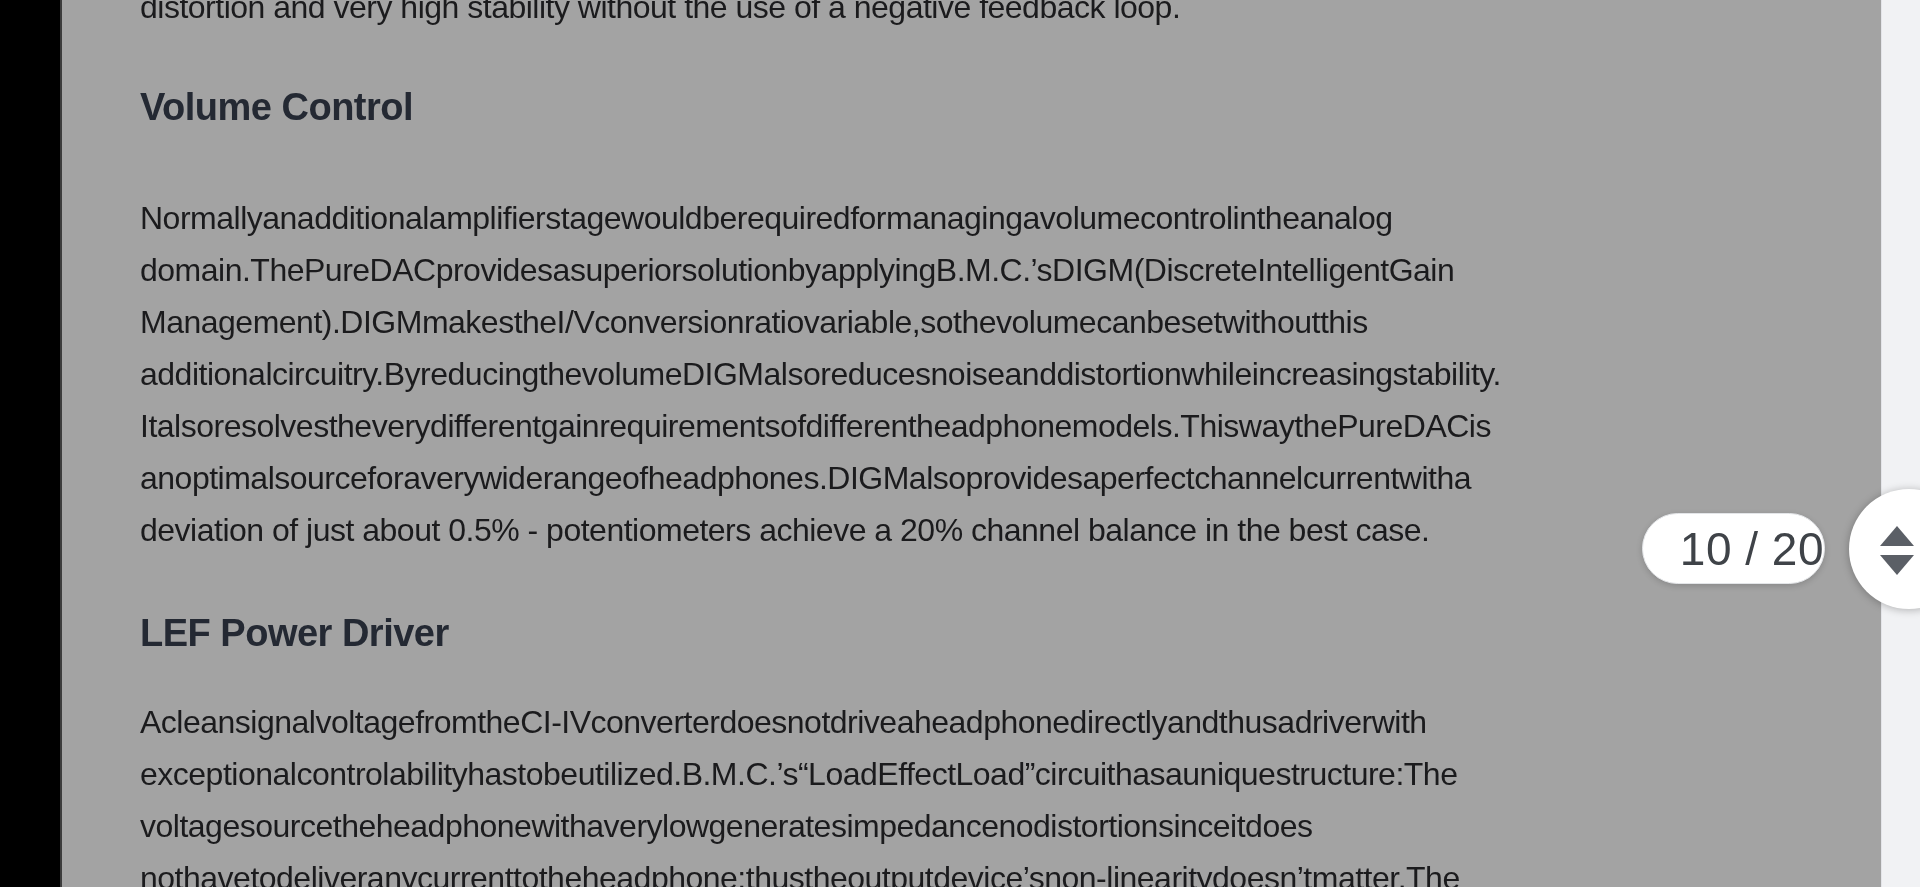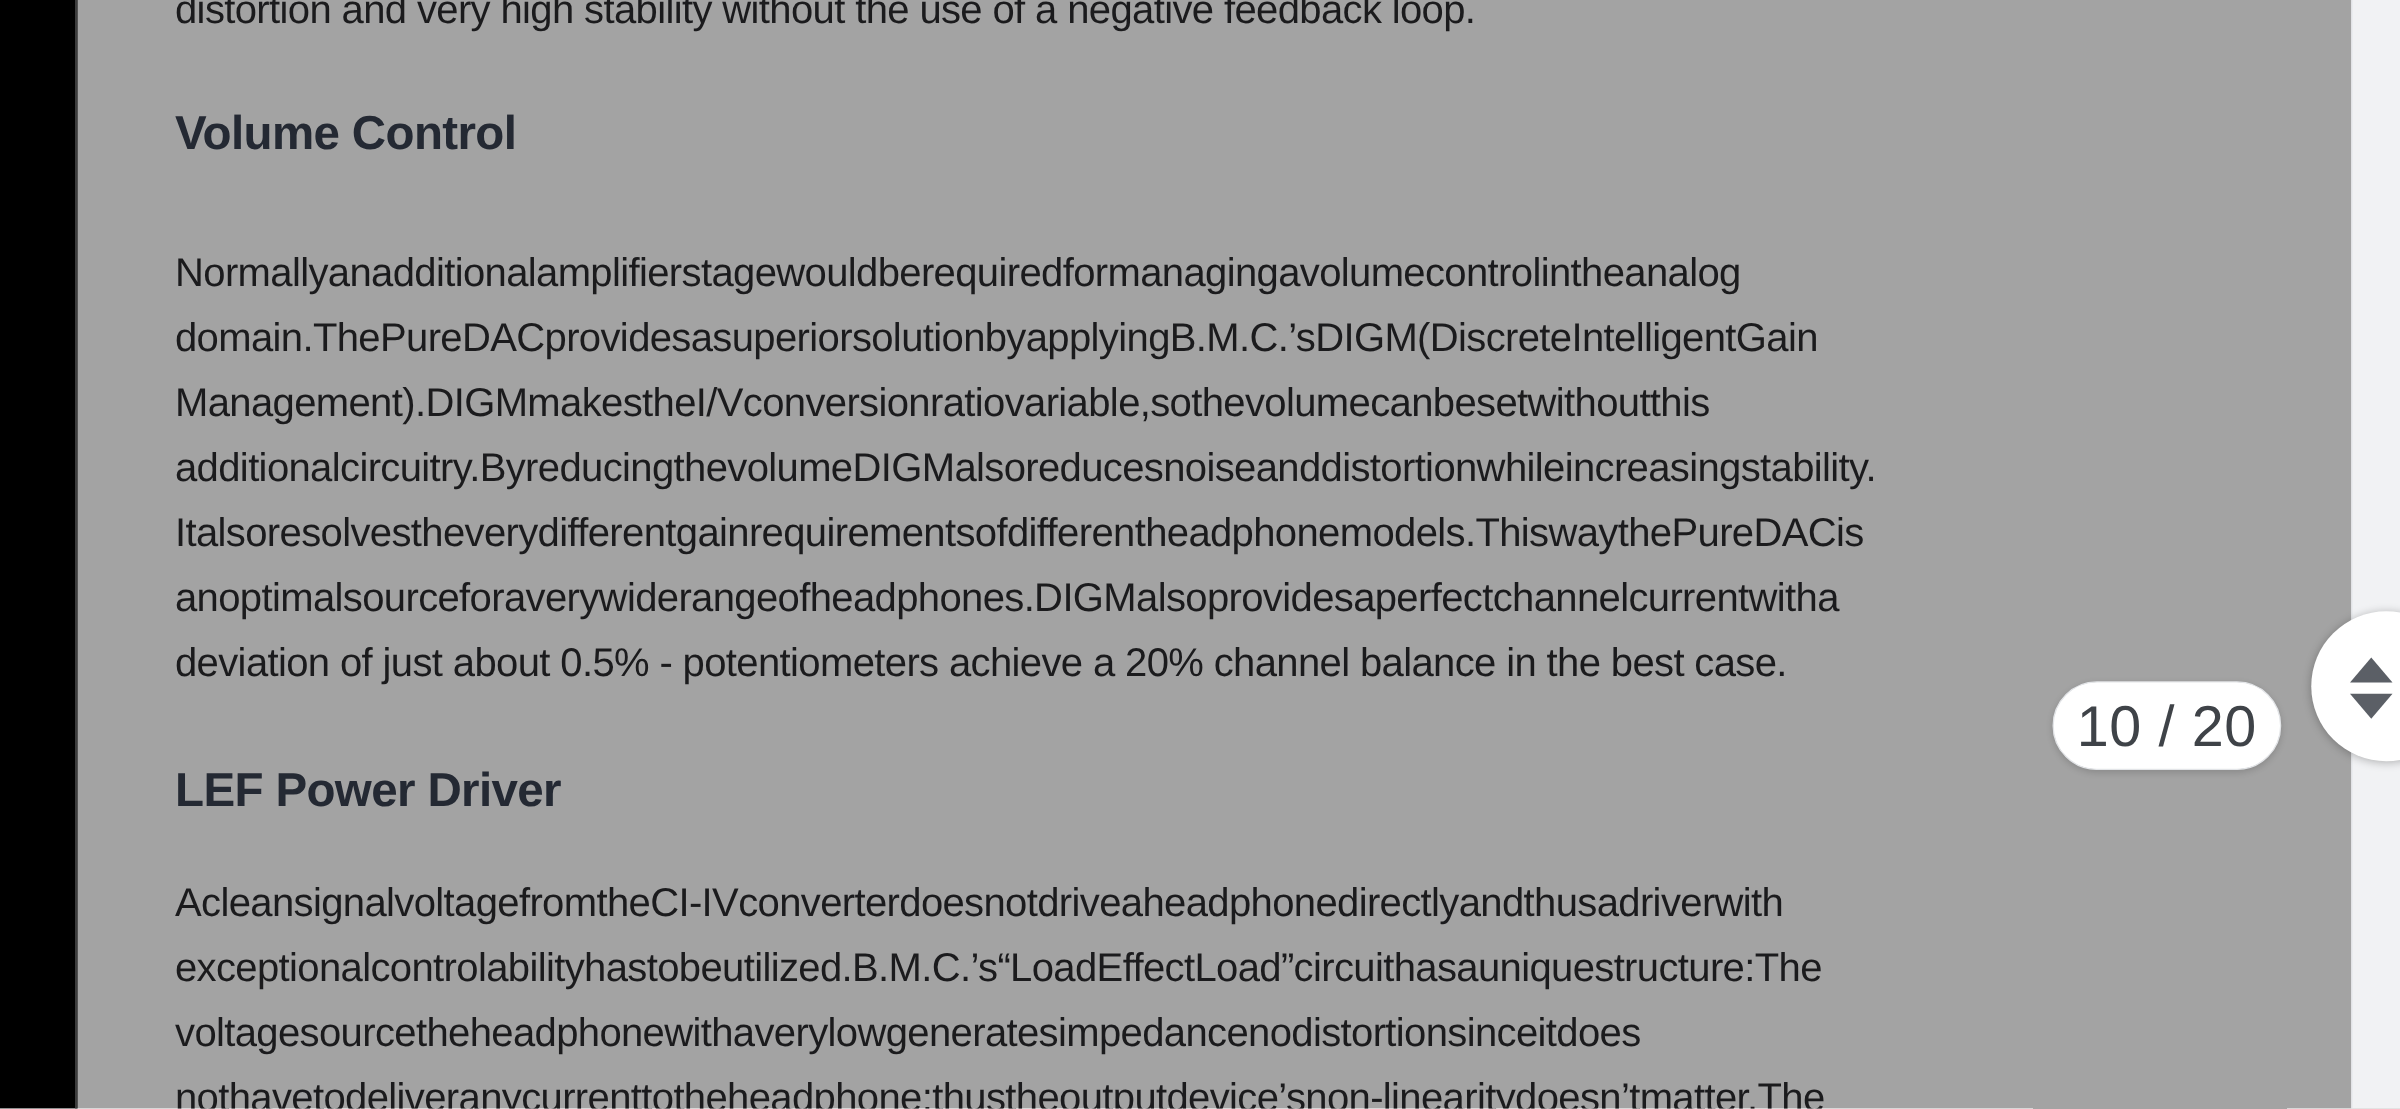--- a/index.html
+++ b/index.html
@@ -45,23 +45,22 @@
   .track {
     position: absolute; right: 0; top: 0; width: 39px; height: 887px;
     background: #f1f2f4; border-left: 1px solid #e4e5e9; z-index: 10;
   }
 
   
   .pill {
     position: absolute; left: 1642px; top: 513px; width: 183px; height: 71px;
     background: #ffffff; border: 1px solid #e3e5e8; border-radius: 36px;
     box-shadow: 0 2px 6px rgba(0,0,0,0.16);
-    display: flex; align-items: center; justify-content: center;
+    display: flex; align-items: center; justify-content: flex-end;
     z-index: 20;
-    margin-top: 32px;
   }
   .pill span { font-size: 46px; color: #3f4348; letter-spacing: 0.5px; }
 
   
   .handle {
     position: absolute; left: 1849px; top: 489px; width: 120px; height: 120px;
     background: #ffffff; border-radius: 50%;
     box-shadow: 0 1px 8px rgba(0,0,0,0.28);
     z-index: 30;
   }

